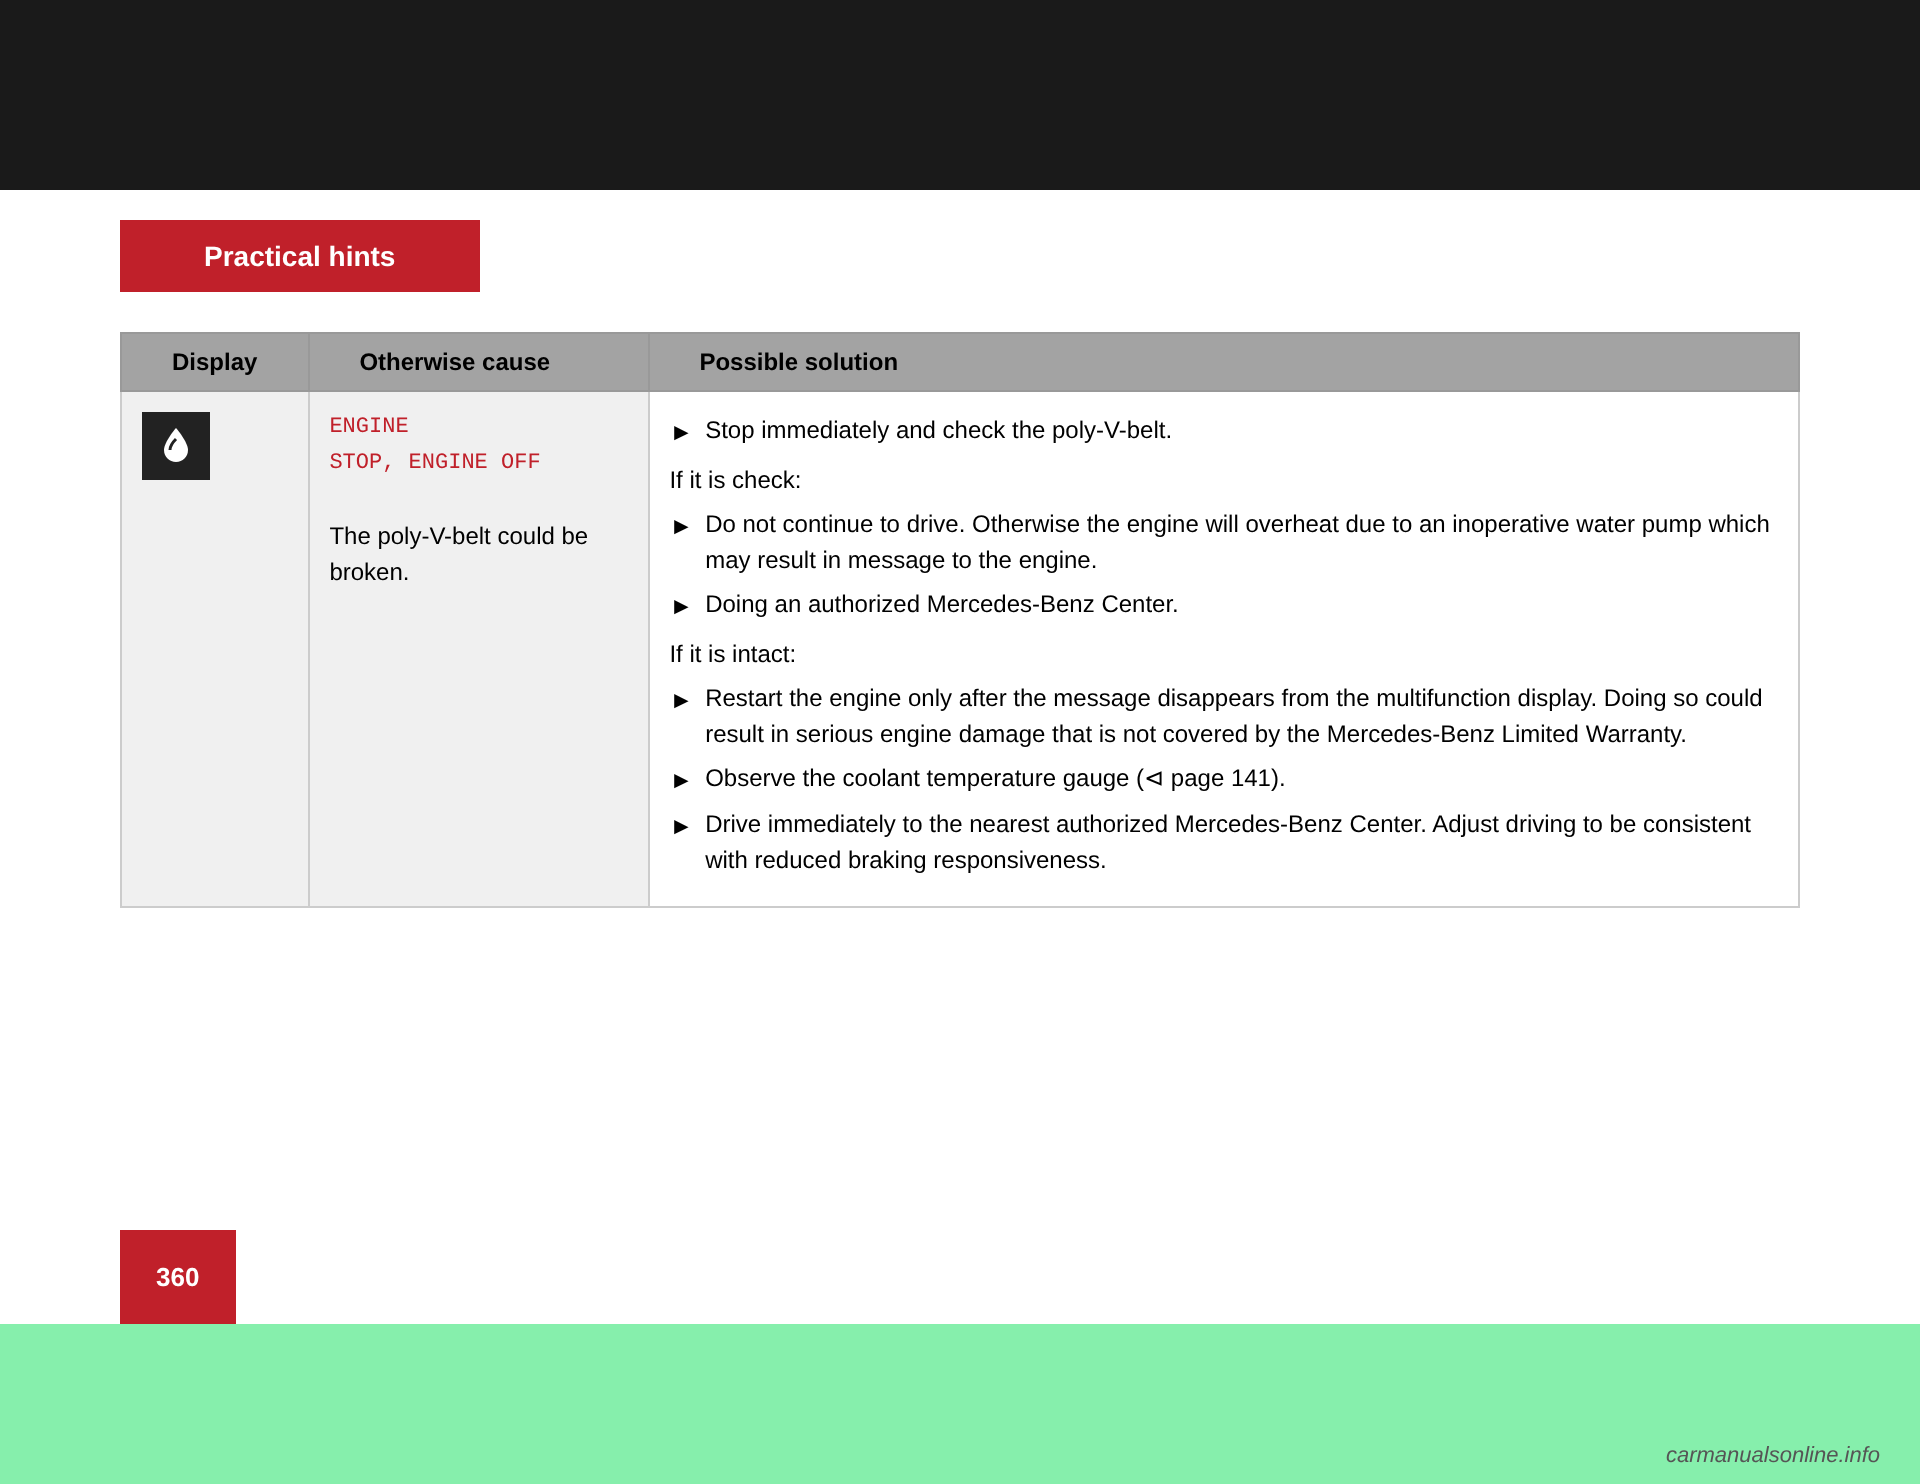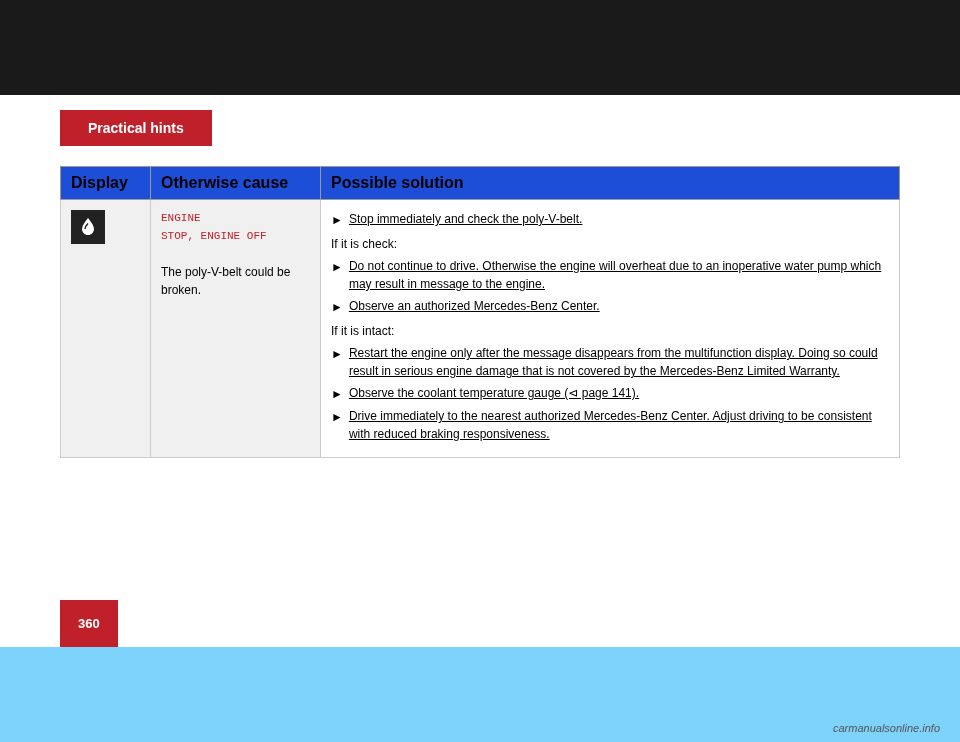--- a/index.html
+++ b/index.html
@@ -20,56 +20,56 @@
       flex-direction: column;
     }
     
     .top-bar {
       background: #1a1a1a;
       height: 95px;
       width: 100%;
       flex-shrink: 0;
     }
     .bottom-bar {
-      background: #7dd3fc;
-      height: 95px;
+      background: #86efac;
+      height: 80px;
       width: 100%;
       flex-shrink: 0;
     }
     .main-content {
       background: #ffffff;
       flex: 1;
       position: relative;
       padding: 10px 60px 20px 60px;
     }
     
     .section-header {
       display: inline-block;
       background: #c0202a;
       color: #ffffff;
       font-weight: bold;
       font-size: 14px;
-      padding: 10px 28px;
+      padding: 10px 42px;
       margin-bottom: 20px;
       margin-top: 5px;
     }
     
     .data-table {
       width: 100%;
       border-collapse: collapse;
       border: 1px solid #999;
       font-size: 12px;
     }
     .data-table th {
-      background: #1d4ed8;
+      background: #a3a3a3;
       border: 1px solid #999;
-      padding: 7px 10px;
+      padding: 7px 25px;
       text-align: left;
       font-weight: bold;
-      font-size: 16px;
+      font-size: 12px;
     }
     .data-table td {
       border: 1px solid #cccccc;
       padding: 10px;
       vertical-align: top;
       font-size: 12px;
       line-height: 1.5;
     }
     .display-cell {
       width: 90px;
@@ -96,21 +96,20 @@
       align-items: flex-start;
     }
     .arrow-char {
       color: #000;
       font-size: 12px;
       flex-shrink: 0;
       margin-top: 1px;
     }
     .bullet-text {
       flex: 1;
-      text-decoration: underline;
     }
     .if-condition {
       font-size: 12px;
       margin: 6px 0 4px 0;
     }
     
     .page-badge {
       position: absolute;
       bottom: 0;
       left: 60px;
@@ -178,21 +177,21 @@
 
             <div class="if-condition">If it is check:</div>
 
             <div class="bullet-arrow">
               <span class="arrow-char">►</span>
               <span class="bullet-text">Do not continue to drive. Otherwise the engine will overheat due to an inoperative water pump which may result in message to the engine.</span>
             </div>
 
             <div class="bullet-arrow">
               <span class="arrow-char">►</span>
-              <span class="bullet-text">Observe an authorized Mercedes-Benz Center.</span>
+              <span class="bullet-text">Doing an authorized Mercedes-Benz Center.</span>
             </div>
 
             <div class="if-condition">If it is intact:</div>
 
             <div class="bullet-arrow">
               <span class="arrow-char">►</span>
               <span class="bullet-text">Restart the engine only after the message disappears from the multifunction display. Doing so could result in serious engine damage that is not covered by the Mercedes-Benz Limited Warranty.</span>
             </div>
 
             <div class="bullet-arrow">

